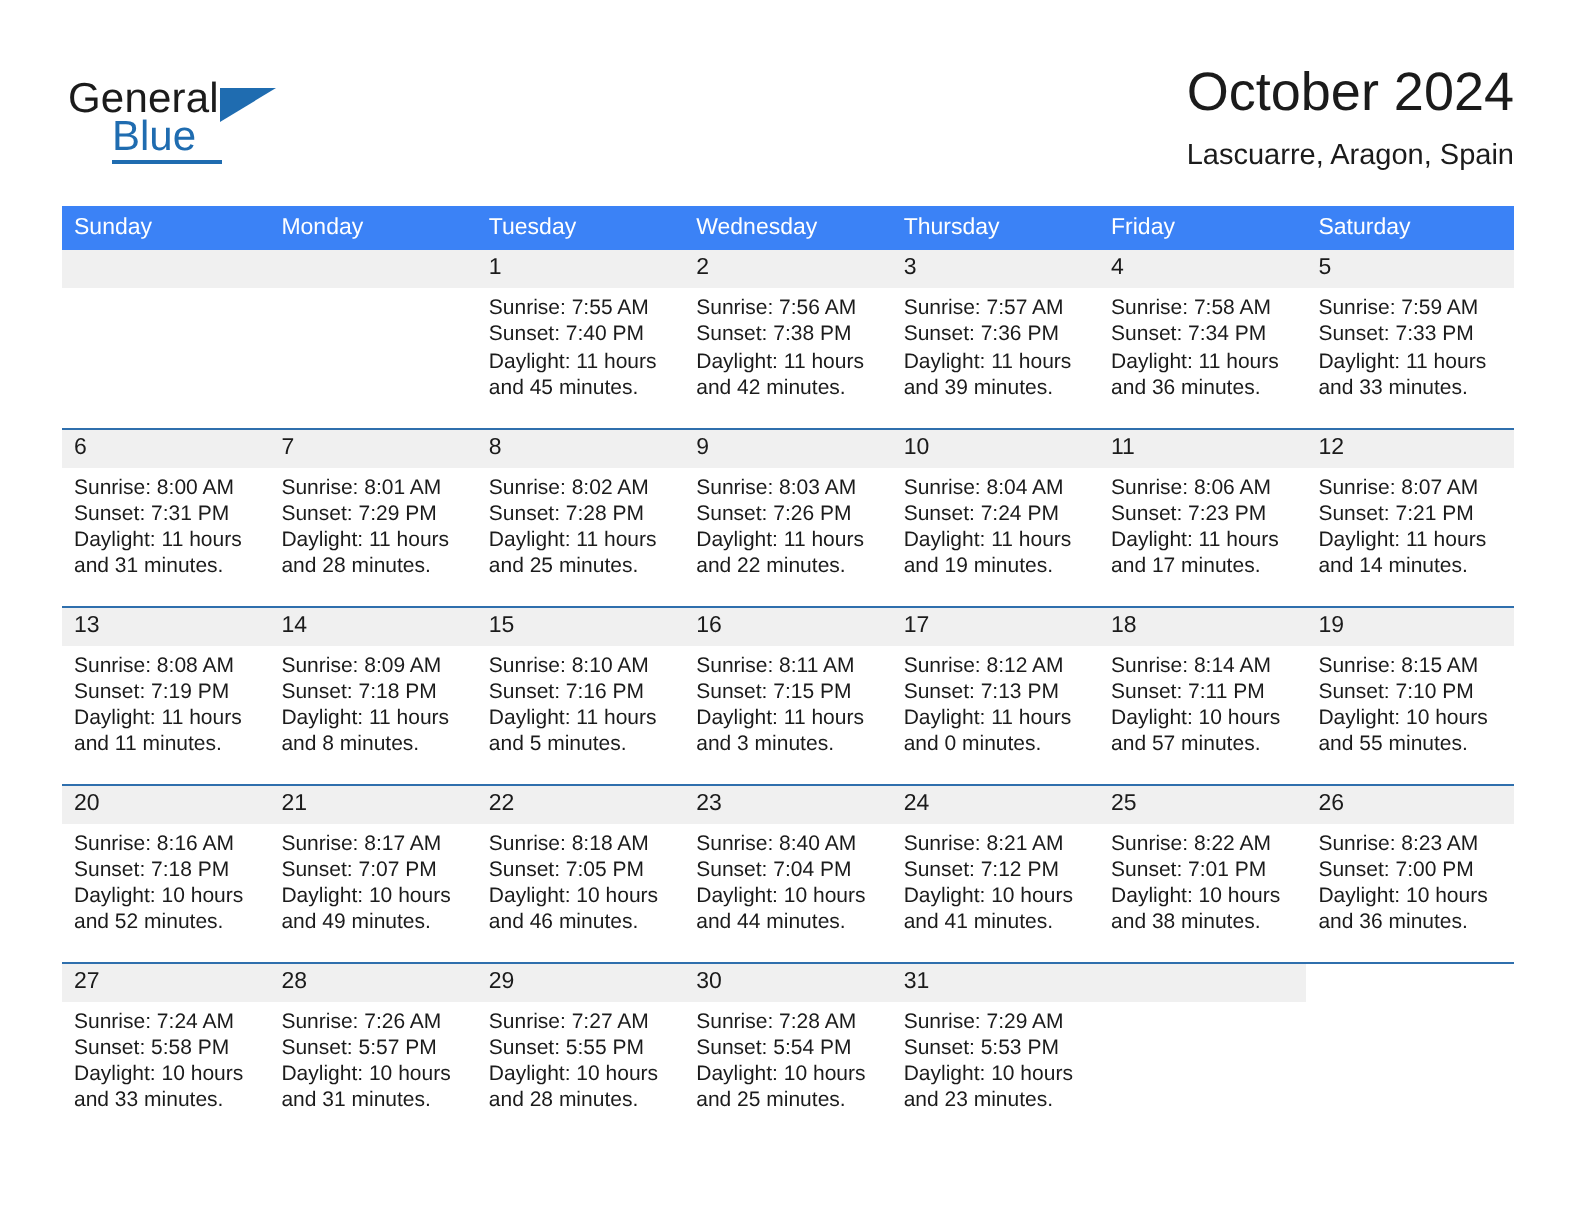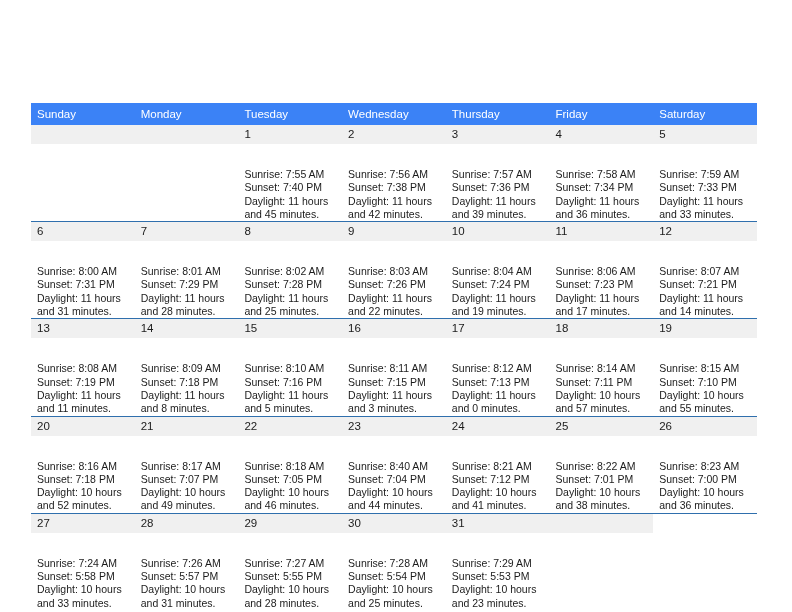--- a/index.html
+++ b/index.html
@@ -130,34 +130,48 @@
     height: 13px;
   }
   .daynum.empty {
     color: transparent;
   }
   .cellbody {
     padding: 4px 4px 0 6px;
     font-size: 10.5px;
     line-height: 13.3px;
     color: #1b1b1b;
-    margin-top: 20px;
   }
   .cellbody div {
     white-space: nowrap;
   }
   td.blank .daynum {
     background: #f0f0f0;
   }
 </style>
 </head>
 <body>
 
 <div class="page">
 
+  <div class="header">
+
+    <div class="logo">
+      <span class="logo-general">General</span>
+      <span class="logo-tri"></span>
+      <span class="logo-underline"></span>
+      <span class="logo-blue">Blue</span>
+    </div>
+
+    <div class="title-block">
+      <div class="cal-title">October 2024</div>
+      <div class="cal-subtitle">Lascuarre, Aragon, Spain</div>
+    </div>
+
+  </div>
 
   <table class="calendar">
     <thead>
       <tr>
         <th>Sunday</th>
         <th>Monday</th>
         <th>Tuesday</th>
         <th>Wednesday</th>
         <th>Thursday</th>
         <th>Friday</th>

